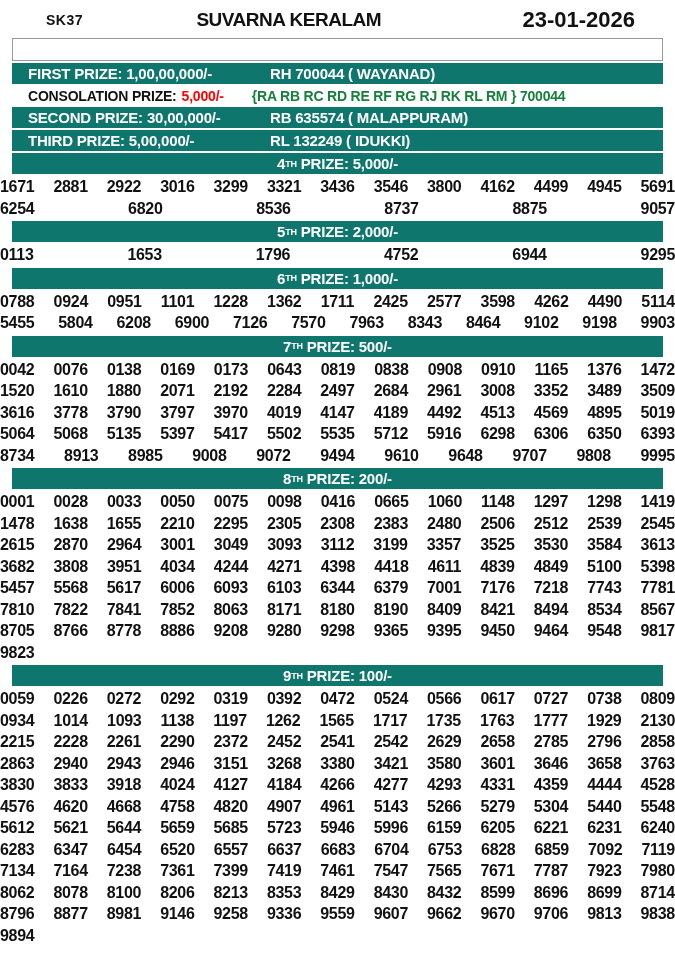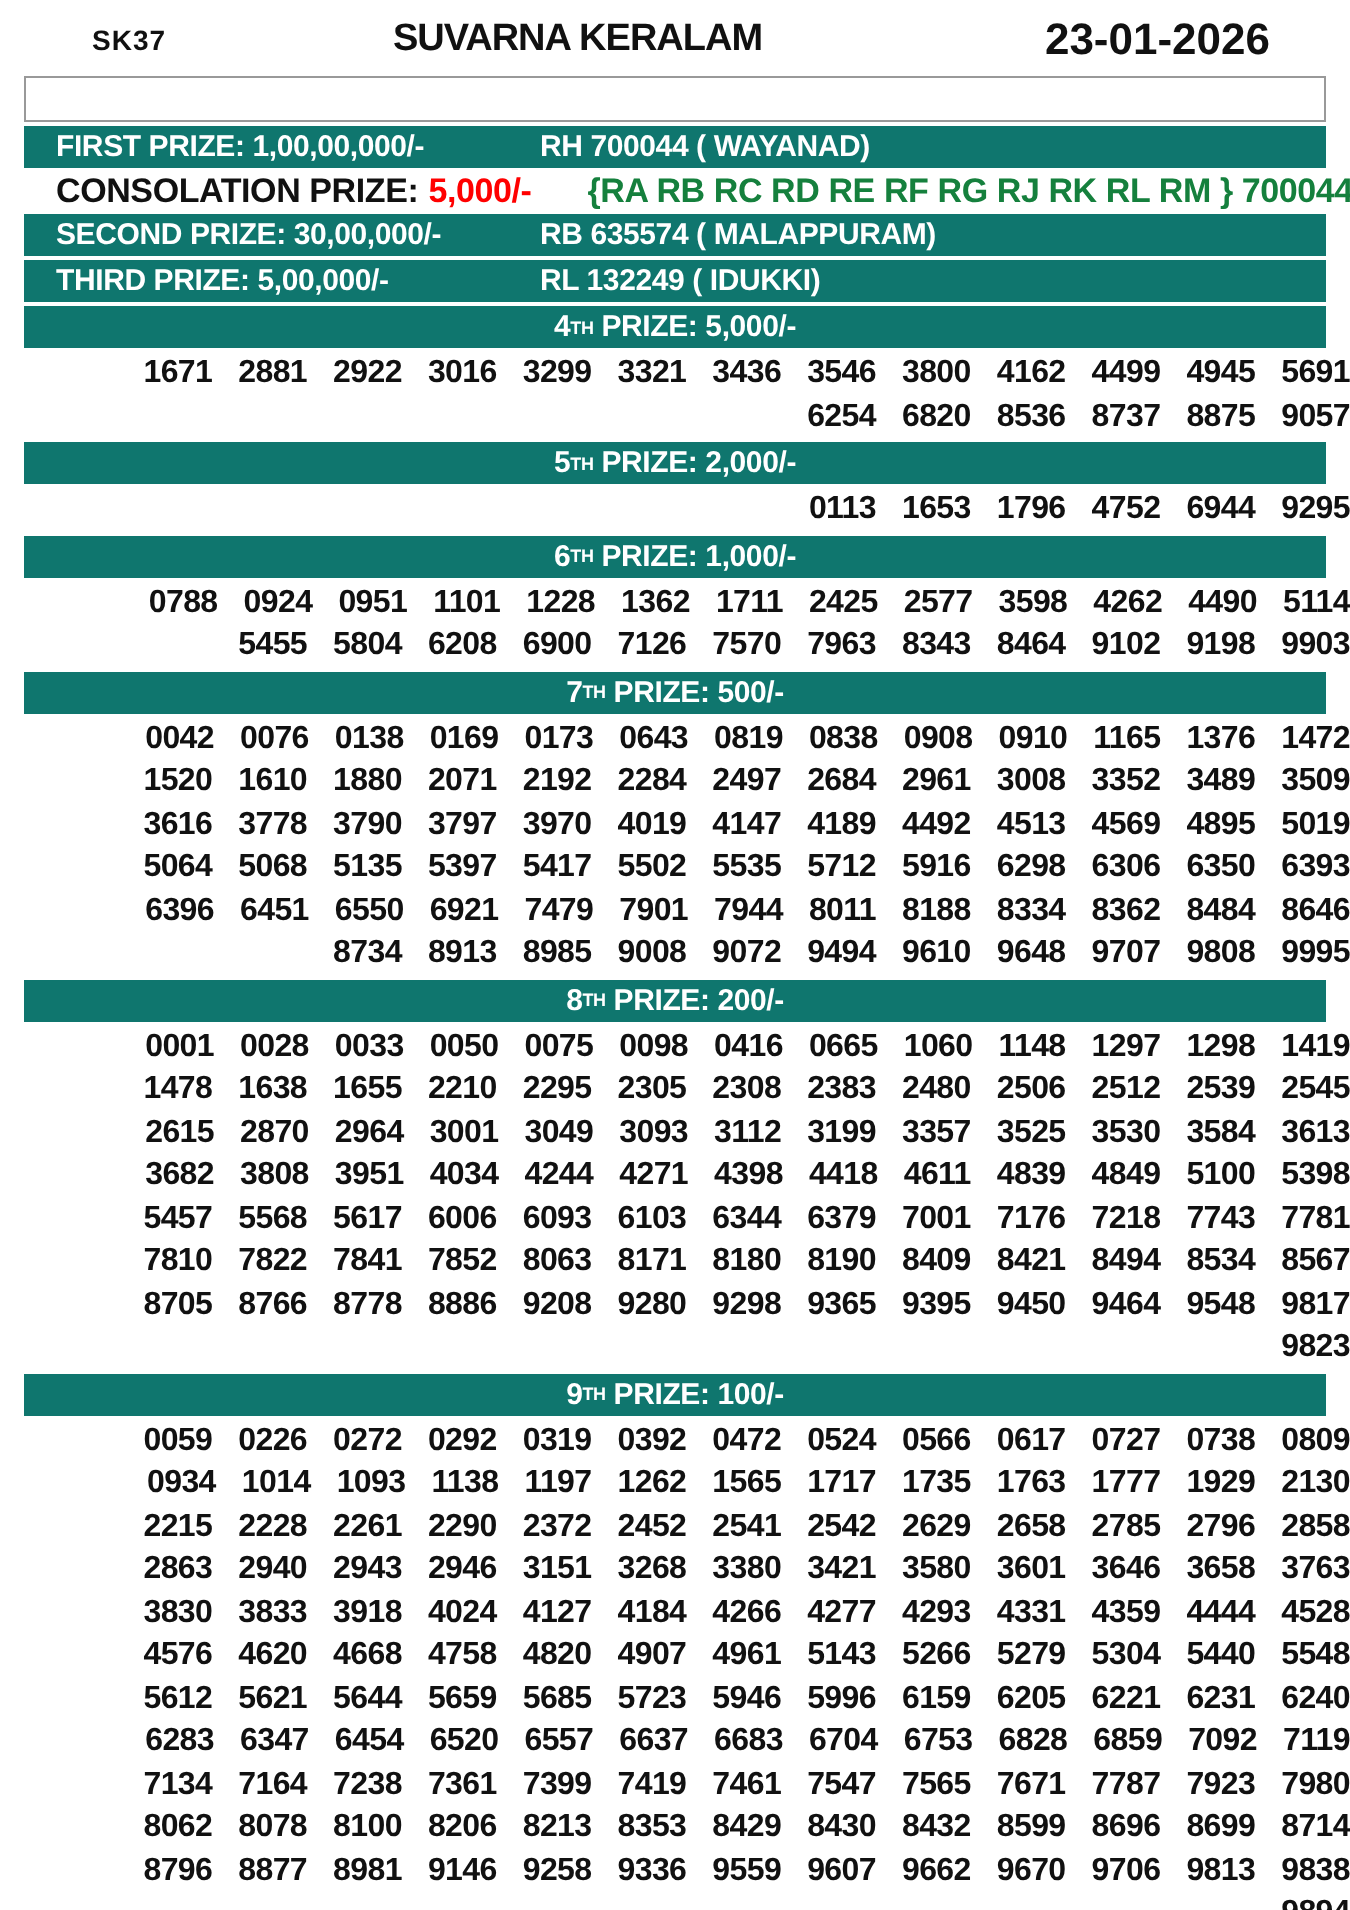--- a/index.html
+++ b/index.html
@@ -14,27 +14,27 @@
   .h-date{font-size:22px;letter-spacing:0;}
   .ticket-box{margin:2px 12px;height:21px;border:1px solid #999;background:#fff;}
   .bar{
     background:#0f766e;color:#fff;margin:2px 12px;height:21px;
     display:flex;align-items:center;font-size:15px;letter-spacing:-0.2px;white-space:pre;
   }
   .bar .left{padding-left:16px;flex:0 0 242px;}
   .bar.center{justify-content:center;}
   .bar sup{font-size:9px;line-height:0;vertical-align:super;}
   .consol{
-    margin:1px 12px 2px;padding-left:16px;font-size:17px;height:19px;
+    margin:1px 12px 2px;padding-left:16px;font-size:14px;height:19px;
     display:flex;align-items:center;white-space:pre;letter-spacing:-0.2px;
   }
   .consol .red{color:#ff0000;margin-left:5px;}
   .consol .series{margin-left:28px;color:#15803d;}
   .num-row{
-    display:flex;justify-content:flex-end;gap:13px;
+    display:flex;justify-content:space-between;gap:13px;
     line-height:21.5px;font-size:16px;letter-spacing:-0.3px;
   }
   .num{white-space:nowrap;}
 </style>
 </head>
 <body>
 
 <div class="header">
   <span class="h-code">SK37</span>
   <span class="h-title">SUVARNA KERALAM</span>
@@ -183,35 +183,20 @@
       <span class="num">5502</span>
       <span class="num">5535</span>
       <span class="num">5712</span>
       <span class="num">5916</span>
       <span class="num">6298</span>
       <span class="num">6306</span>
       <span class="num">6350</span>
       <span class="num">6393</span>
     </div>
     <div class="num-row">
-      <span class="num">6396</span>
-      <span class="num">6451</span>
-      <span class="num">6550</span>
-      <span class="num">6921</span>
-      <span class="num">7479</span>
-      <span class="num">7901</span>
-      <span class="num">7944</span>
-      <span class="num">8011</span>
-      <span class="num">8188</span>
-      <span class="num">8334</span>
-      <span class="num">8362</span>
-      <span class="num">8484</span>
-      <span class="num">8646</span>
-    </div>
-    <div class="num-row">
       <span class="num">8734</span>
       <span class="num">8913</span>
       <span class="num">8985</span>
       <span class="num">9008</span>
       <span class="num">9072</span>
       <span class="num">9494</span>
       <span class="num">9610</span>
       <span class="num">9648</span>
       <span class="num">9707</span>
       <span class="num">9808</span>

